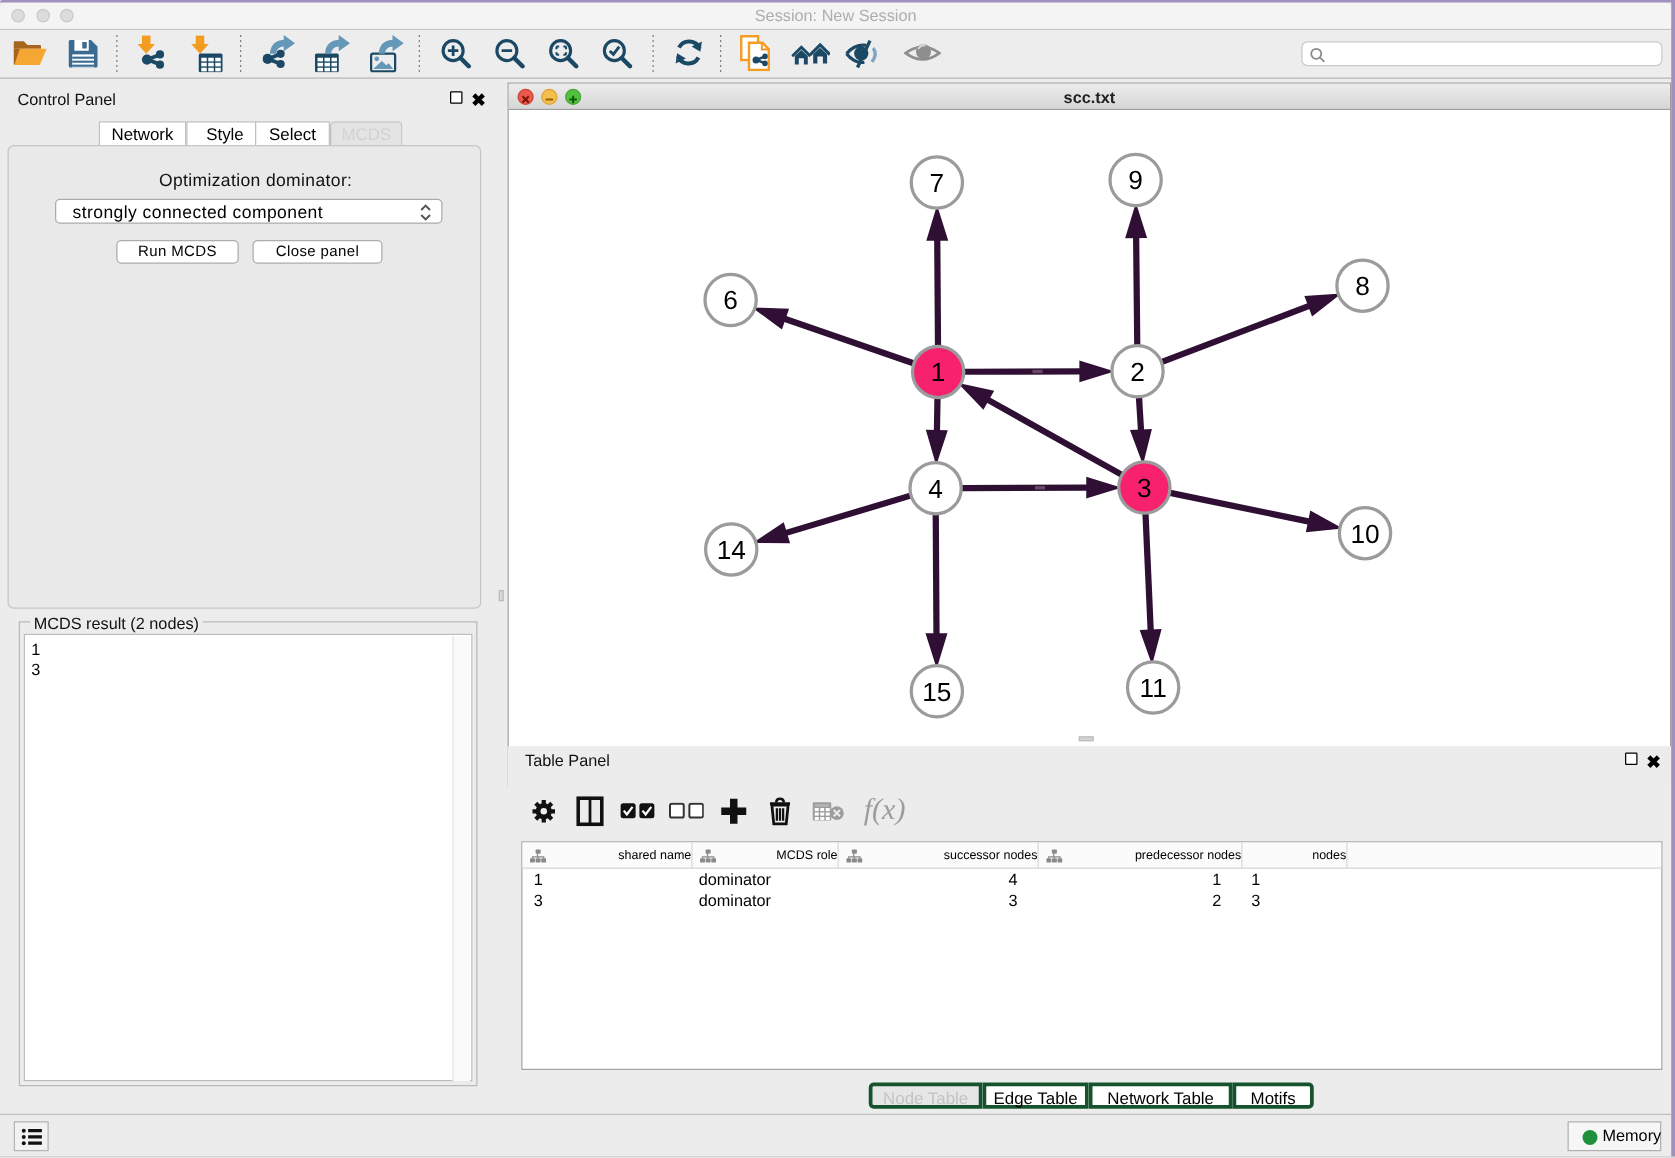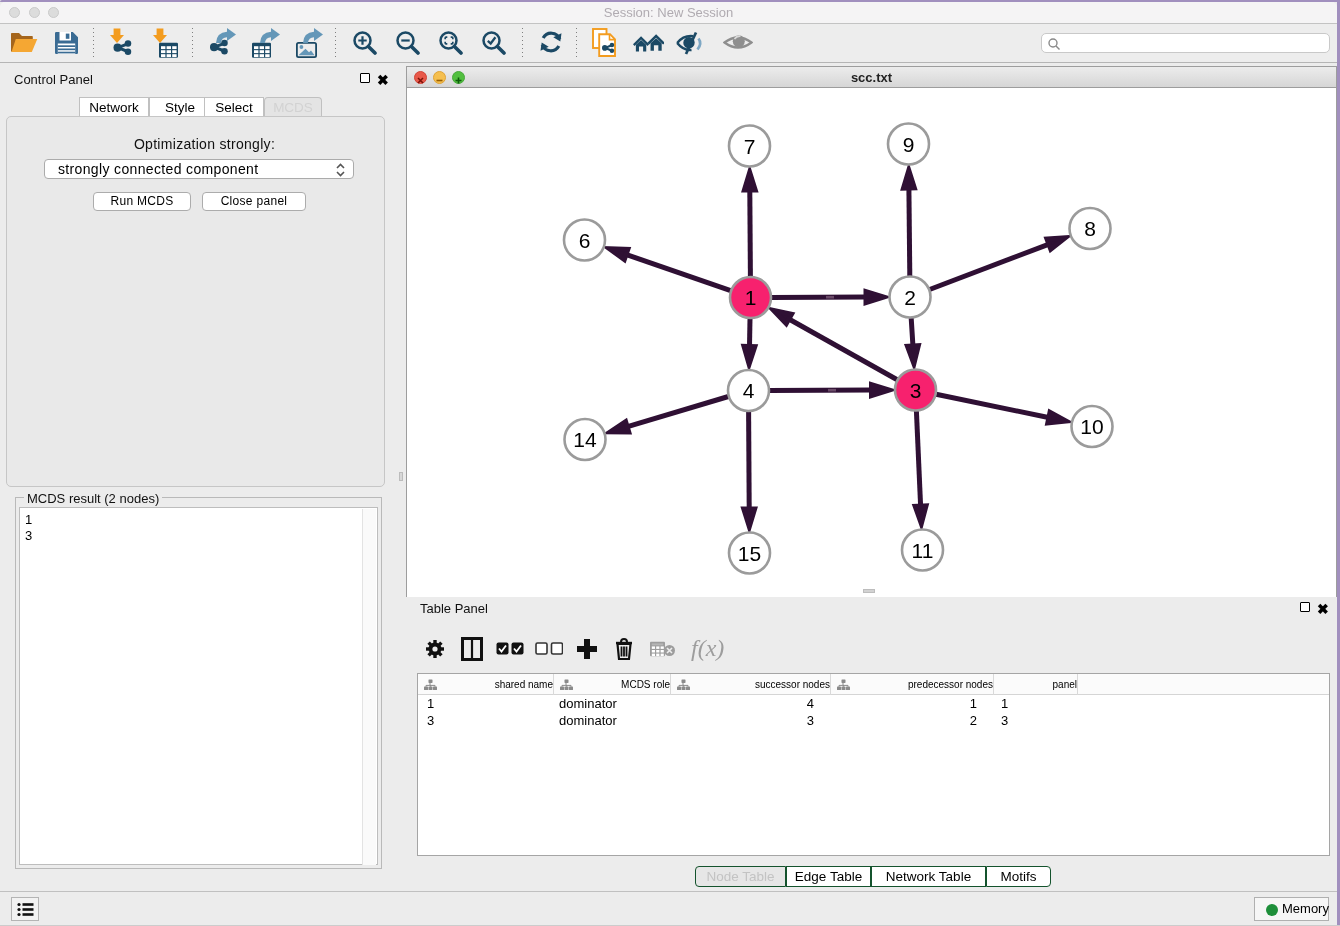--- a/index.html
+++ b/index.html
@@ -55,21 +55,21 @@
 
 #tpanel { left:406px; top:597px; width:931px; height:294px; background:#ececec; }
 #tp-title { position:absolute; left:14px; top:4px; font-size:13px; color:#111; }
 #tp-toolbar { position:absolute; left:0; top:24px; height:40px; width:100%; }
 #ttable { position:absolute; left:11px; top:76px; width:913px; height:183px; background:#fff; border:1px solid #a5a5a5; }
 #thead { position:absolute; left:0; top:0; width:100%; height:21px; background:#fbfbfb; border-bottom:1px solid #d5d5d5; }
 .hcell { position:absolute; top:0; height:21px; border-right:1px solid #d9d9d9; font-size:10px; text-align:right; line-height:21px; color:#000; }
 .hico { position:absolute; left:6px; top:5px; }
 .trow { position:absolute; left:0; width:100%; height:17px; font-size:13px; color:#000; }
 .tcell { position:absolute; top:0; height:17px; line-height:16px; }
-.tptab { position:absolute; top:269px; height:21px; border:1px solid #14532d; font-size:13.5px; text-align:center; line-height:19px; background:#fff; color:#000; }
+.tptab { position:absolute; top:269px; height:21px; border:3px solid #14532d; font-size:13.5px; text-align:center; line-height:19px; background:#fff; color:#000; }
 </style>
 </head>
 <body>
 <div class="abs" id="titlebar">
   <div class="light" style="left:9px;"></div>
   <div class="light" style="left:28.5px;"></div>
   <div class="light" style="left:48px;"></div>
   <div id="wintitle">Session: New Session</div>
 </div>
 <div class="abs" id="toolbar">
@@ -238,21 +238,21 @@
 
 <div class="abs" id="cpanel">
   <div id="cp-title">Control Panel</div>
   <div class="float-ico" style="left:360px; top:9px;"></div>
   <div class="x-ico" style="left:377px; top:11px;">✖</div>
   <div class="cptab" style="left:79px; width:70px;">Network</div>
   <div class="cptab" style="left:149px; width:62px;">Style</div>
   <div class="cptab" style="left:204px; width:60px;">Select</div>
   <div class="cptab" style="left:264px; width:58px; background:#e4e4e4; color:#d2d2d2; border-radius:4px 4px 0 0; border-bottom:none;">MCDS</div>
   <div id="cp-content"></div>
-  <div id="opt-label">Optimization strongly:</div>
+  <div id="opt-label">Optimization dominator:</div>
   <div id="opt-select">strongly connected component
     <svg style="position:absolute; right:7px; top:3px;" width="11" height="14" viewBox="0 0 11 14">
         <path d="M2 5 L5.5 1.5 L9 5" fill="none" stroke="#555" stroke-width="1.6"></path>
         <path d="M2 9 L5.5 12.5 L9 9" fill="none" stroke="#555" stroke-width="1.6"></path>
       </svg>
   </div>
   <div class="btn" style="left:93px; width:98px;">Run MCDS</div>
   <div class="btn" style="left:202px; width:104px;">Close panel</div>
   <div id="fieldset">
     <div id="fs-legend">MCDS result (2 nodes)</div>
@@ -433,21 +433,21 @@
           </svg>successor nodes</div>
       <div class="hcell" style="left:413px; width:163px;"><svg class="hico" width="13" height="12" viewBox="0 0 13 12">
             <g fill="#8a8a8a">
               <rect x="4.5" y="0.5" width="4" height="3.4" rx="0.6"></rect>
               <rect x="0" y="7.6" width="4" height="3.4" rx="0.6"></rect>
               <rect x="4.5" y="7.6" width="4" height="3.4" rx="0.6"></rect>
               <rect x="9" y="7.6" width="4" height="3.4" rx="0.6"></rect>
               <path d="M6 4 v2 M2 7.6 v-1.2 h9 v1.2 M6.5 6 v1.6" stroke="#8a8a8a" stroke-width="1" fill="none"></path>
             </g>
           </svg>predecessor nodes</div>
-      <div class="hcell" style="left:576px; width:84px;">panel</div>
+      <div class="hcell" style="left:576px; width:84px;">nodes</div>
     </div>
     <div class="trow" style="top:22px;">
       <div class="tcell" style="left:9px;">1</div>
       <div class="tcell" style="left:141px;">dominator</div>
       <div class="tcell" style="left:253px; width:143px; text-align:right;">4</div>
       <div class="tcell" style="left:413px; width:146px; text-align:right;">1</div>
       <div class="tcell" style="left:583px;">1</div>
     </div>
     <div class="trow" style="top:39px;">
       <div class="tcell" style="left:9px;">3</div>

